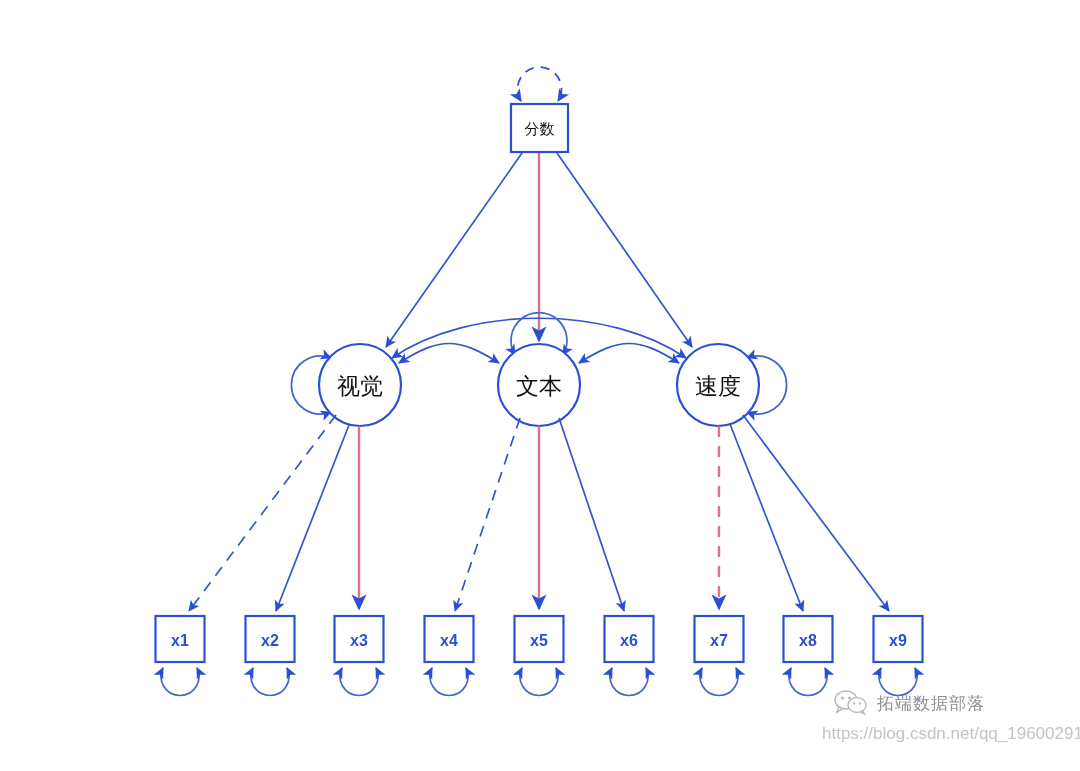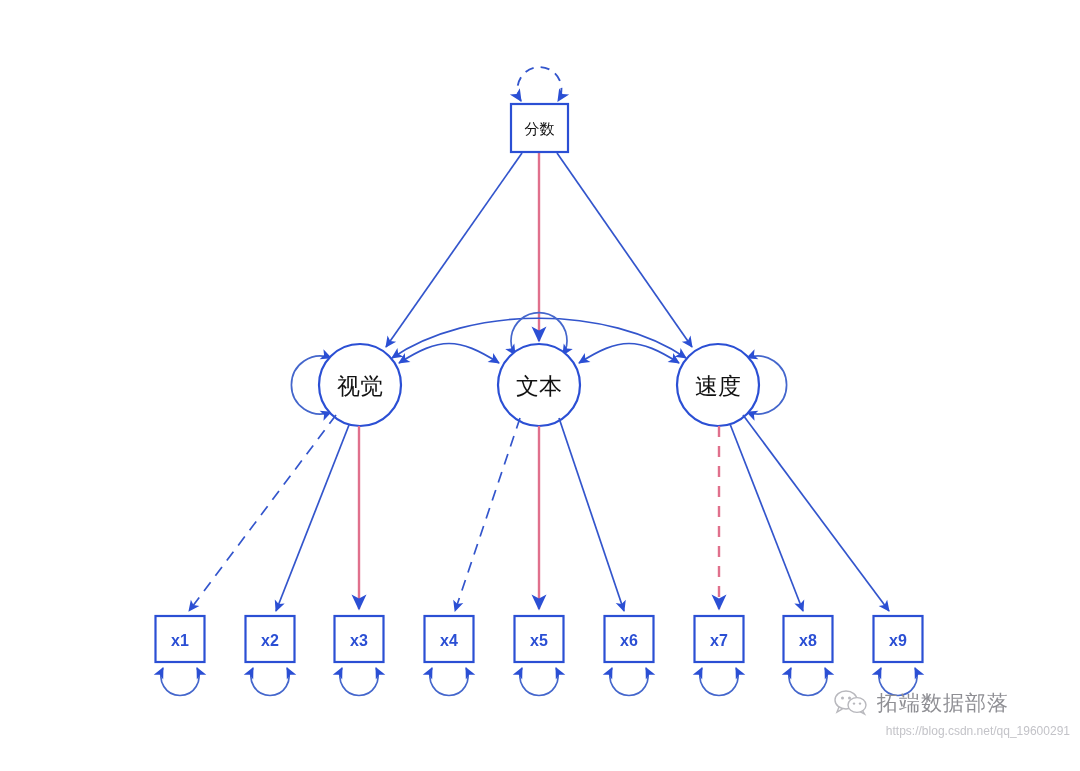--- a/index.html
+++ b/index.html
@@ -103,28 +103,28 @@
     pointer-events: none;
   }
   .wm-row {
     display: flex;
     align-items: center;
     gap: 9px;
     padding-left: 12px;
   }
   .wm-text {
     font-family: "DejaVu Sans", "Liberation Sans", sans-serif;
-    font-size: 21px;
+    font-size: 17px;
     color: #8f8f94;
     letter-spacing: 1px;
     white-space: nowrap;
   }
   .wm-url {
     font-family: "Liberation Sans", "DejaVu Sans", sans-serif;
-    font-size: 12px;
+    font-size: 17px;
     color: #c3c3c8;
     text-align: right;
     padding-right: 2px;
     margin-top: 7px;
     white-space: nowrap;
   }
 </style>
 </head>
 <body>
 

